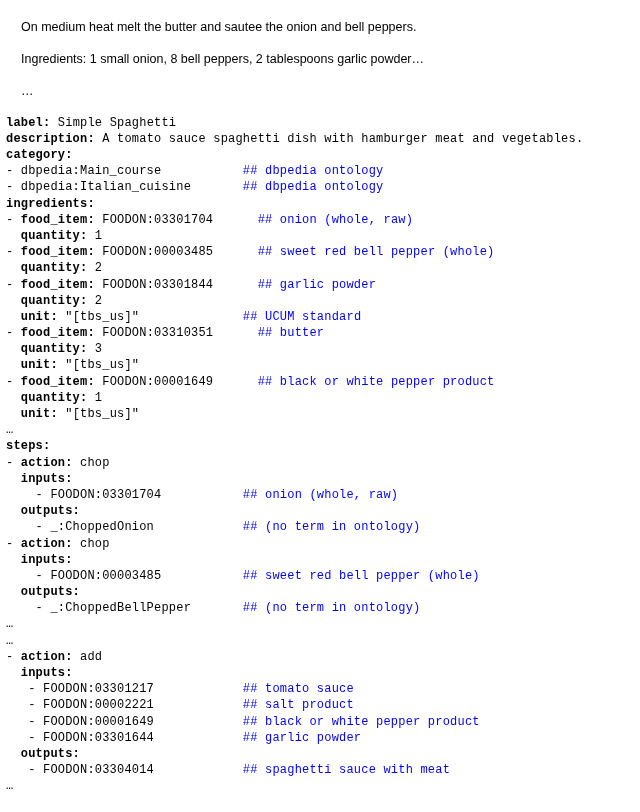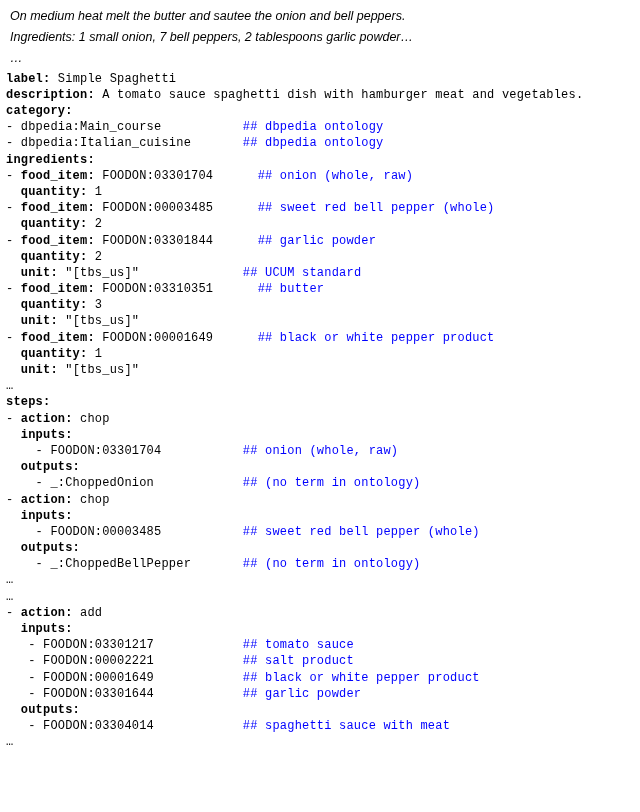--- a/index.html
+++ b/index.html
@@ -7,39 +7,38 @@
     padding: 4px 6px;
     font-family: Arial, Helvetica, sans-serif;
     font-size: 12.5px;
     line-height: 1.35;
     color: #000;
     background: #fff;
     width: 640px;
     box-sizing: border-box;
   }
   .intro p {
-    margin: 4px;
-    font-style: italic;
+    margin: 15px;
   }
   .code {
     font-family: "Courier New", Courier, monospace;
     font-size: 12px;
     line-height: 1.35;
     letter-spacing: 0.2px;
     white-space: pre;
   }
   .b { font-weight: bold; }
   .c { color: #0000ff; }
 </style>
 </head>
 <body>
 
 <div class="intro">
   <p>On medium heat melt the butter and sautee the onion and bell peppers.</p>
-  <p>Ingredients: 1 small onion, 7 bell peppers, 2 tablespoons garlic powder…</p>
+  <p>Ingredients: 1 small onion, 8 bell peppers, 2 tablespoons garlic powder…</p>
   <p>…</p>
 </div>
 
 <div class="code"><span class="b">label:</span><span> Simple Spaghetti</span>
 <span class="b">description:</span><span> A tomato sauce spaghetti dish with hamburger meat and vegetables.</span>
 <span class="b">category:</span>
 <span>- dbpedia:Main_course           </span><span class="c">## dbpedia ontology</span>
 <span>- dbpedia:Italian_cuisine       </span><span class="c">## dbpedia ontology</span>
 <span class="b">ingredients:</span>
 <span>- </span><span class="b">food_item:</span><span> FOODON:03301704      </span><span class="c">## onion (whole, raw)</span>

